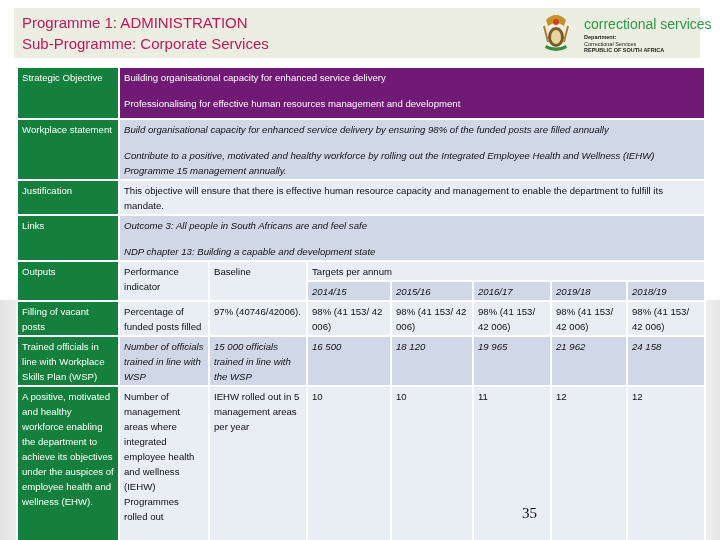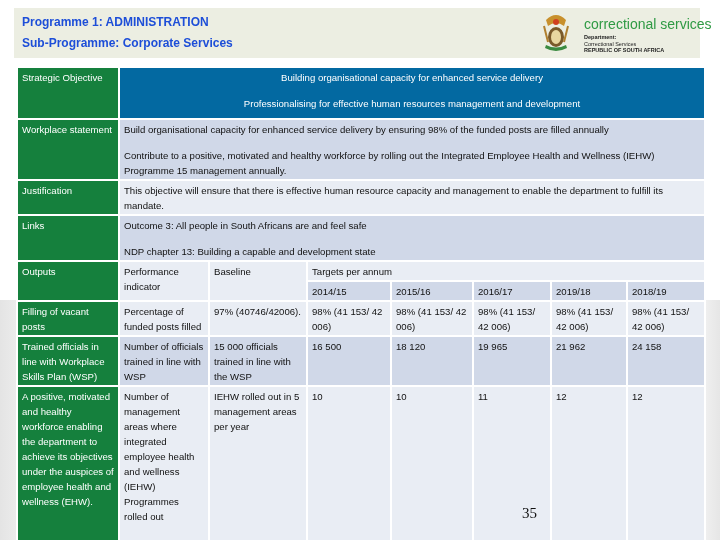--- a/index.html
+++ b/index.html
@@ -3,33 +3,33 @@
 <meta charset="utf-8">
 <style>
   html, body { margin:0; padding:0; }
   body { width:720px; height:540px; background:#ffffff; position:relative; overflow:hidden;
          font-family:"Liberation Sans", sans-serif; }
   .bgfade { position:absolute; left:0; top:300px; width:60px; height:240px;
             background:linear-gradient(90deg,#e4e4e4,#ffffff); }
   .bgfade-r { position:absolute; right:0; top:300px; width:40px; height:240px;
             background:linear-gradient(270deg,#e6e6e6,#ffffff); }
   .header { position:absolute; left:14px; top:8px; width:686px; height:50px; background:#eceee2; }
-  .title { position:absolute; left:8px; top:4px; color:#1d4ed8; font-weight:bold; font-size:12px; line-height:21px; }
+  .title { position:absolute; left:8px; top:4px; color:#be185d; font-weight:normal; font-size:15px; line-height:21px; }
   .logo { position:absolute; left:518px; top:2px; width:180px; height:46px; }
   .crest { position:absolute; left:10px; top:2px; width:28px; height:42px; }
   .logo-main { position:absolute; left:52px; top:6px; color:#2f9a44; font-size:14px; }
   .logo-sub { position:absolute; left:52px; top:24px; font-size:5.5px; line-height:6.5px; color:#222; }
   .logo-sub b { font-weight:bold; }
   table { position:absolute; left:16px; top:66px; width:688px; border-collapse:collapse; table-layout:fixed;
           font-size:9.6px; line-height:15px; }
   td { vertical-align:top; padding:2px 4px 1px 4px; border:2px solid #ffffff; }
   td.lab { background:#15803d; color:#ffffff; }
-  td.dk { background:#d0d8e8; color:#111; }
+  td.dk { background:#d0d8e8; color:#111;font-style:italic; }
   td.lt { background:#e9edf4; color:#111; }
-  td.bl { background:#0369a1; color:#ffffff;text-align:center; }
+  td.bl { background:#701a75; color:#ffffff; }
   .gap { height:11px; }
   .pgnum { position:absolute; left:522px; top:505px; font-family:"Liberation Serif", serif; font-size:15px; color:#111; }
 </style>
 </head>
 <body>
 
 <div class="bgfade"></div>
 <div class="bgfade-r"></div>
 
 <div class="header">

